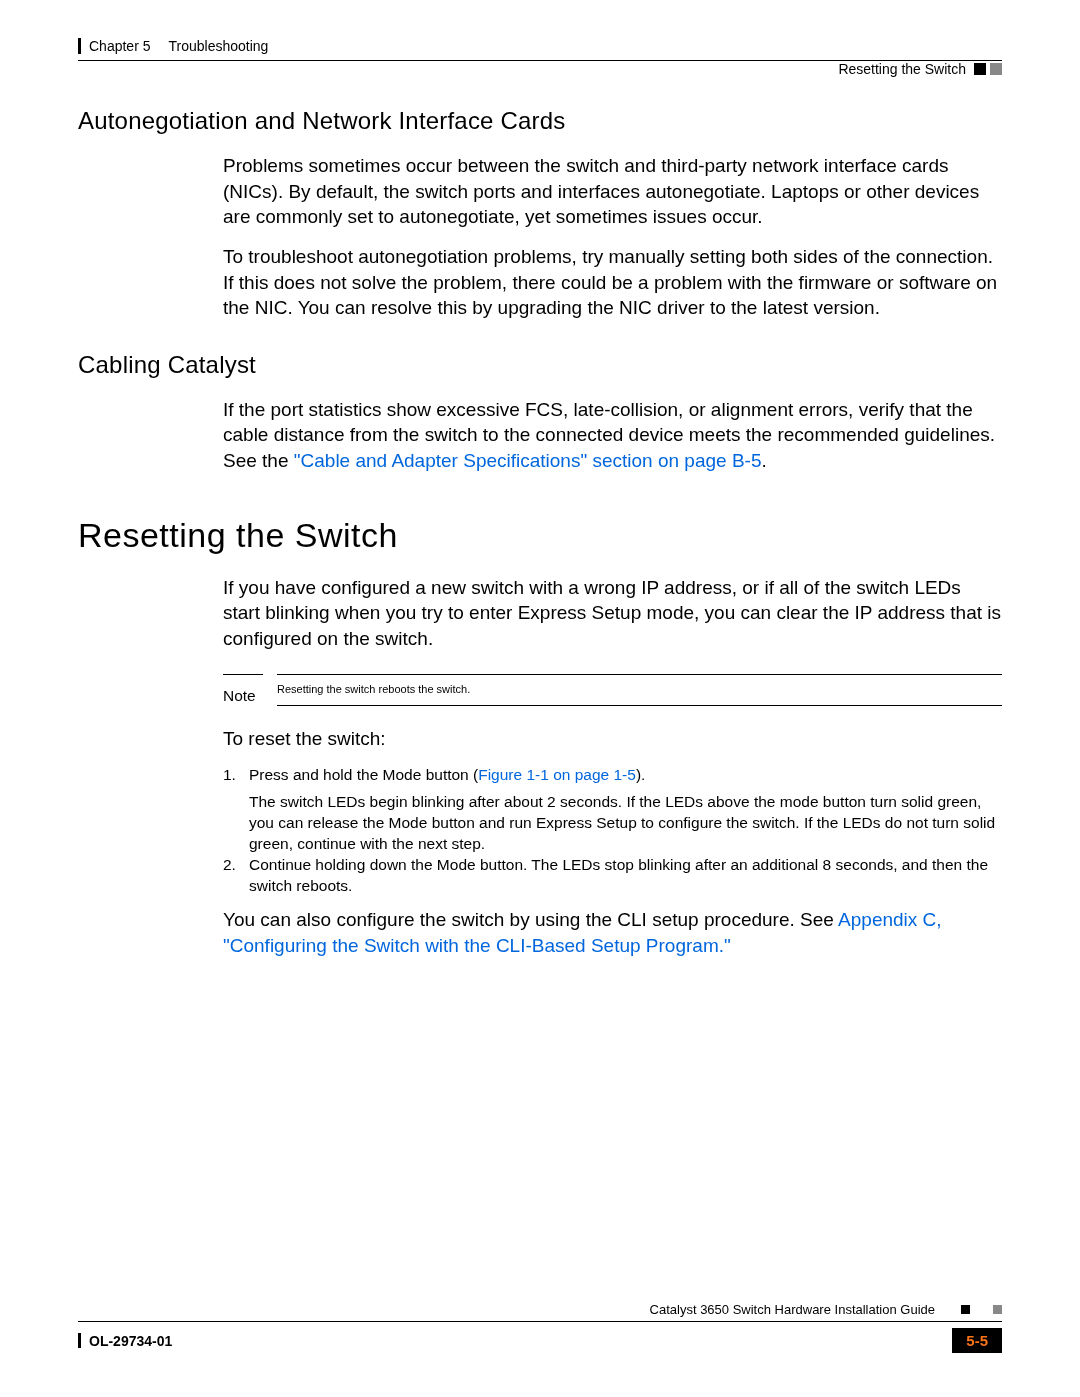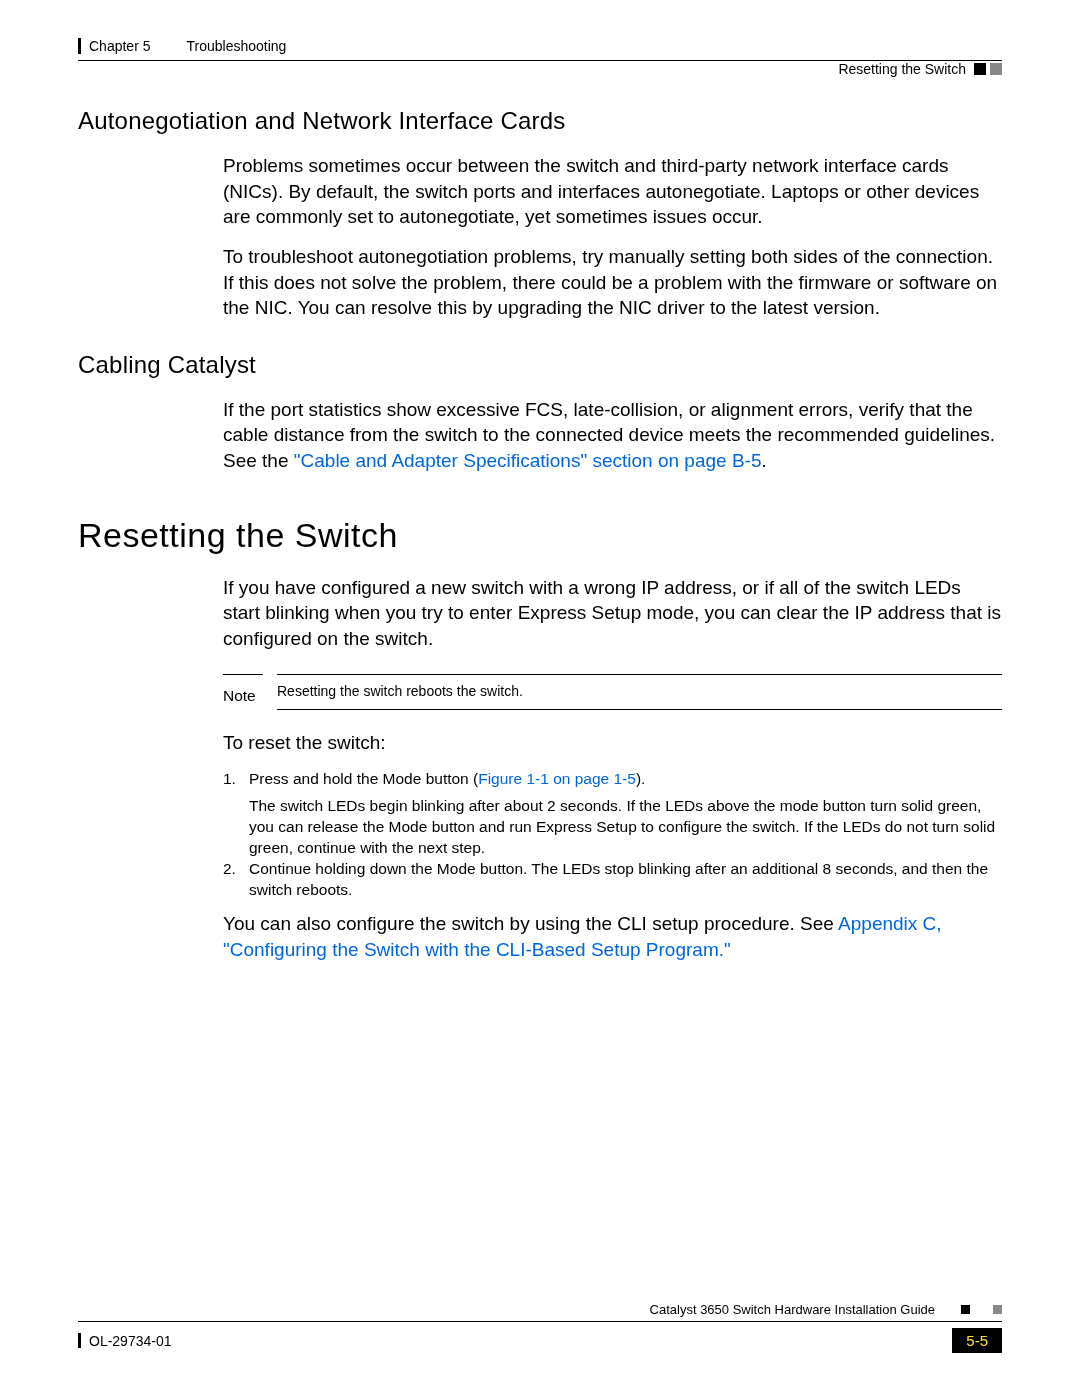--- a/index.html
+++ b/index.html
@@ -17,21 +17,21 @@
     position: relative;
     height: 100%;
   }
   .header-row {
     display: flex;
     align-items: center;
     font-size: 14px;
     margin-bottom: 6px;
   }
   .vbar-black { width: 3px; height: 16px; background: #000; margin-right: 8px; }
-  .chapter-label { margin-right: 36px; }
+  .chapter-label { margin-right: 18px; }
   .header-right {
     display: flex;
     justify-content: flex-end;
     align-items: center;
     font-size: 14px;
     margin-bottom: 30px;
   }
   .sq-black { width: 12px; height: 12px; background: #000; margin-left: 8px; }
   .sq-gray { width: 12px; height: 12px; background: #888; margin-left: 4px; }
   .hline-top { border-top: 1px solid #000; margin-top: 4px; }
@@ -68,21 +68,21 @@
     font-size: 15.5px;
     flex-shrink: 0;
     margin-right: 14px;
   }
   .note-content-wrap {
     flex: 1;
     border-top: 1.5px solid #000;
     padding-top: 8px;
     padding-bottom: 10px;
     border-bottom: 1.5px solid #000;
-    font-size: 14px;
+    font-size: 11px;
   }
   .ol {
     margin-left: 145px;
     font-size: 15.5px;
     line-height: 1.35;
   }
   .ol-item {
     display: flex;
     margin-bottom: 6px;
   }
@@ -107,26 +107,27 @@
     margin-bottom: 4px;
     gap: 20px;
   }
   .footer-sq-black { width: 9px; height: 9px; background: #000; margin-left: 6px; }
   .footer-sq-gray { width: 9px; height: 9px; background: #888; margin-left: 3px; }
   .footer-rule { border-top: 1px solid #000; margin-bottom: 6px; }
   .footer-bottom {
     display: flex;
     justify-content: space-between;
     font-size: 14px;
+    font-weight: bold;
   }
   .footer-left { display: flex; align-items: center; }
   .vbar-foot { width: 3px; height: 15px; background: #000; margin-right: 8px; }
   .page-num-box {
     background: #000;
-    color: #fde047;
+    color: #f97316;
     padding: 4px 14px;
     font-size: 15px;
   }
 </style>
 </head>
 <body>
 
 <div class="page">
 
   <div class="header-row">

